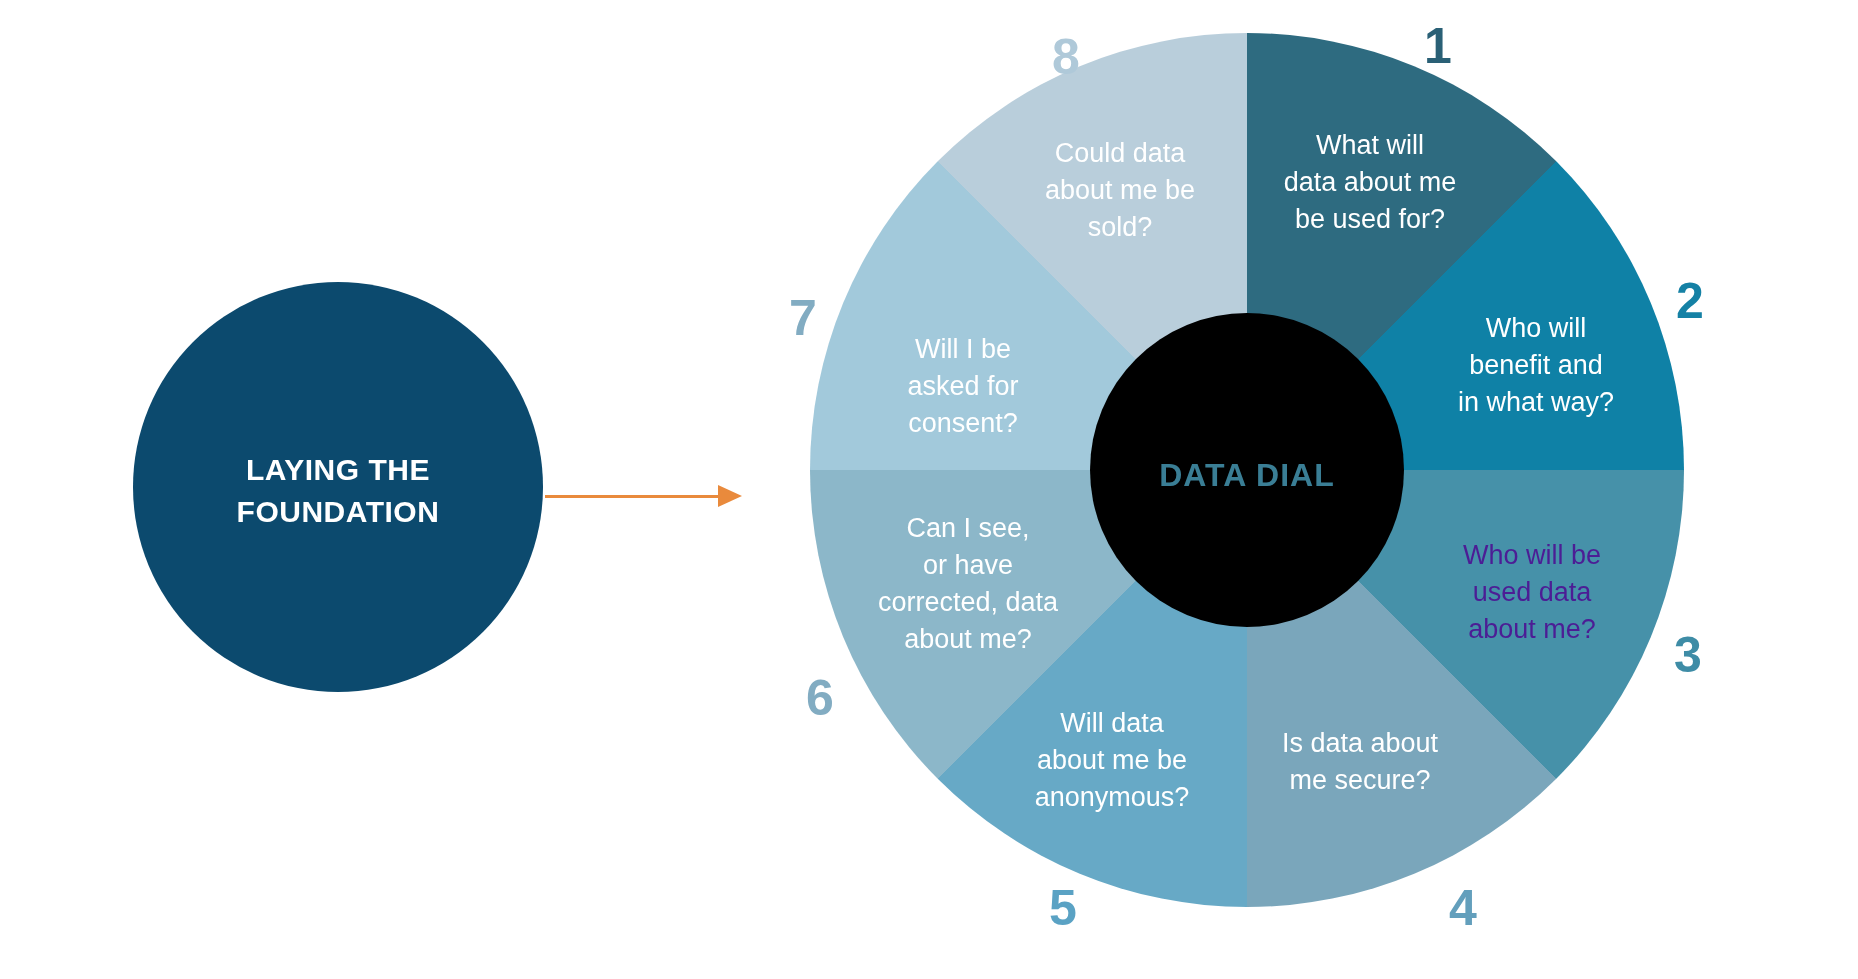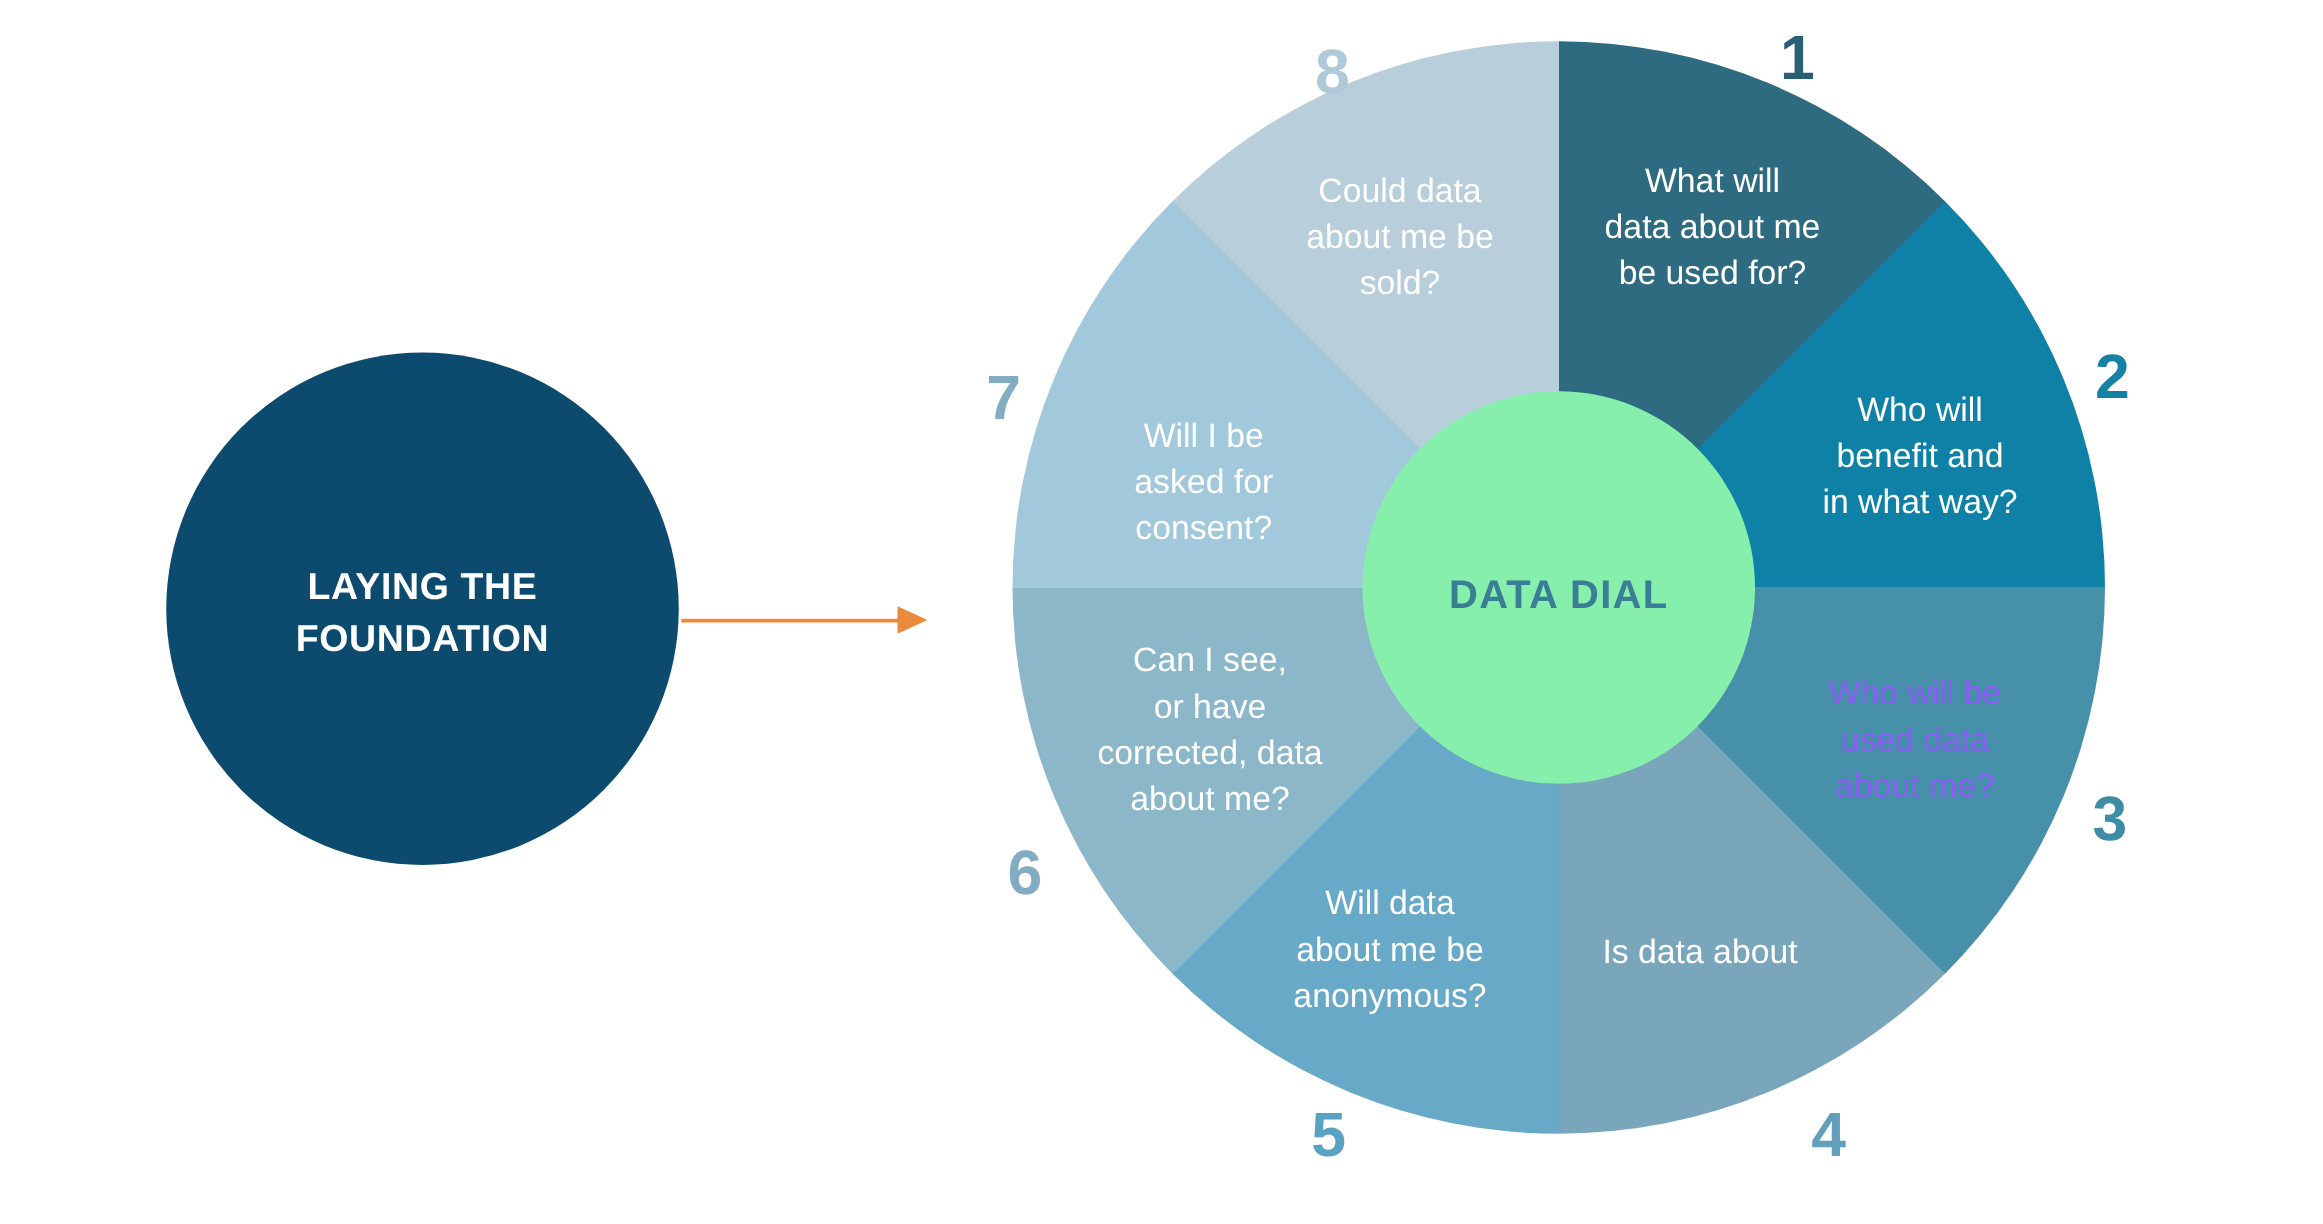--- a/index.html
+++ b/index.html
@@ -98,45 +98,46 @@
       <div>LAYING THE</div>
       <div>FOUNDATION</div>
     </div>
   </div>
 
   <div class="arrow-line" style="background: rgb(233, 138, 60);"></div>
   <div class="arrow-head" style="border-left-color: rgb(233, 138, 60);"></div>
 
   <div class="wheel" style="background: conic-gradient(rgb(46, 107, 128) 0deg, rgb(46, 107, 128) 45deg, rgb(15, 129, 166) 45deg, rgb(15, 129, 166) 90deg, rgb(70, 145, 169) 90deg, rgb(70, 145, 169) 135deg, rgb(122, 166, 187) 135deg, rgb(122, 166, 187) 180deg, rgb(103, 169, 198) 180deg, rgb(103, 169, 198) 225deg, rgb(140, 183, 201) 225deg, rgb(140, 183, 201) 270deg, rgb(162, 201, 219) 270deg, rgb(162, 201, 219) 315deg, rgb(185, 206, 219) 315deg, rgb(185, 206, 219) 360deg);"></div>
 
-  <div class="hub" style="background: #86efac;">
+  <div class="hub" style="background: #000000;">
     <div class="dial-title" style="color: rgb(58, 126, 149);">DATA DIAL</div>
   </div>
 
   <div class="annotations">
       <div class="seg-label" style="left: 1370px; top: 182px; color: rgb(255, 255, 255);">
         <div>What will</div>
         <div>data about me</div>
         <div>be used for?</div>
       </div>
       <div class="seg-number" style="left: 1438px; top: 46px; color: rgb(42, 96, 118);">1</div>
       <div class="seg-label" style="left: 1536px; top: 365px; color: rgb(255, 255, 255);">
         <div>Who will</div>
         <div>benefit and</div>
         <div>in what way?</div>
       </div>
       <div class="seg-number" style="left: 1690px; top: 301px; color: rgb(21, 129, 165);">2</div>
-      <div class="seg-label" style="left: 1532px; top: 592px; color: #8b5cf6;">
+      <div class="seg-label" style="left: 1532px; top: 592px; color: #4c1d95;">
         <div>Who will be</div>
         <div>used data</div>
         <div>about me?</div>
       </div>
       <div class="seg-number" style="left: 1688px; top: 655px; color: rgb(62, 140, 166);">3</div>
       <div class="seg-label" style="left: 1360px; top: 762px; color: rgb(255, 255, 255);">
         <div>Is data about</div>
+        <div>me secure?</div>
       </div>
       <div class="seg-number" style="left: 1463px; top: 908px; color: rgb(99, 159, 188);">4</div>
       <div class="seg-label" style="left: 1112px; top: 760px; color: rgb(255, 255, 255);">
         <div>Will data</div>
         <div>about me be</div>
         <div>anonymous?</div>
       </div>
       <div class="seg-number" style="left: 1063px; top: 908px; color: rgb(90, 162, 196);">5</div>
       <div class="seg-label" style="left: 968px; top: 584px; color: rgb(255, 255, 255);">
         <div>Can I see,</div>

